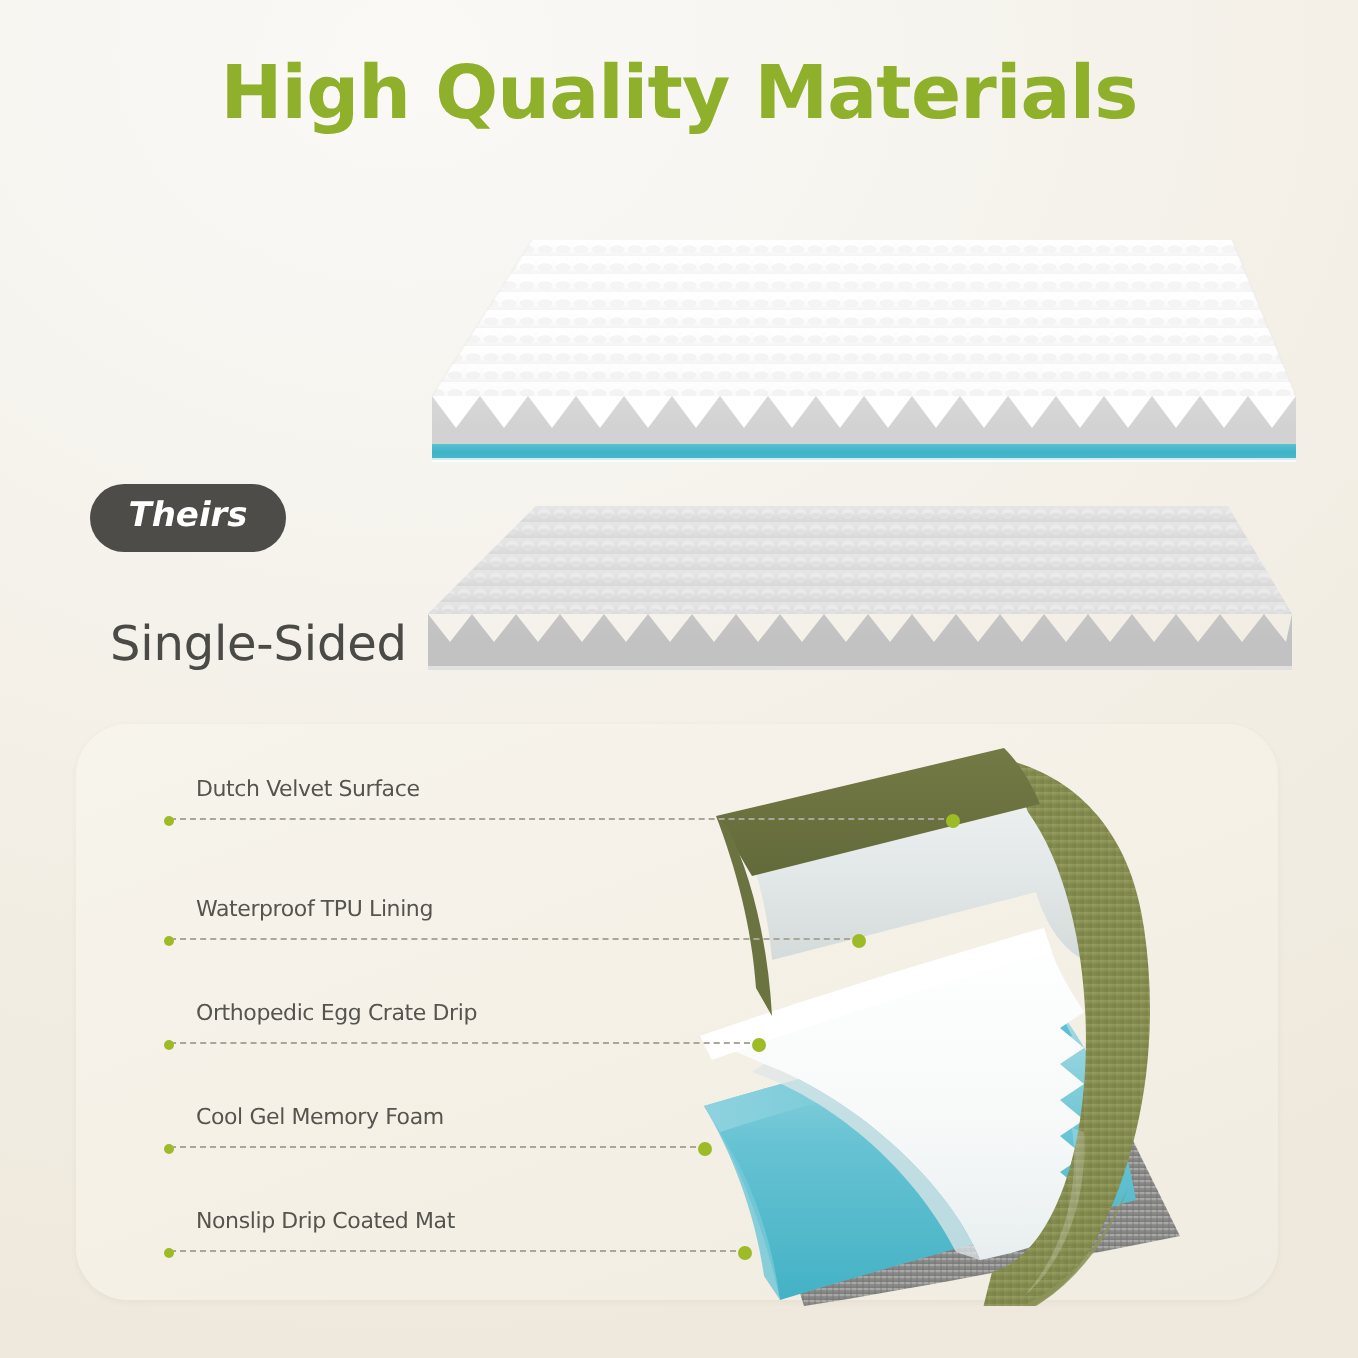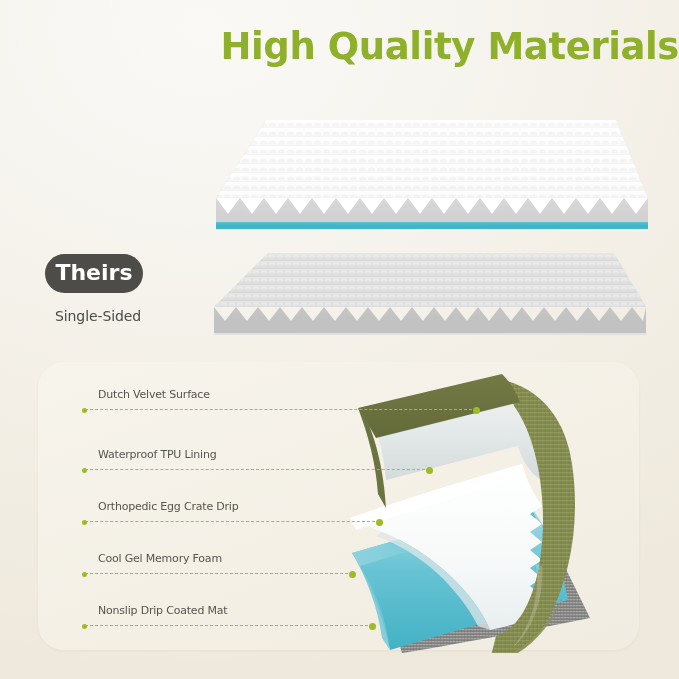--- a/index.html
+++ b/index.html
@@ -22,21 +22,21 @@
       radial-gradient(ellipse 120% 95% at 30% 4%, #faf9f6 0%, #f7f5f0 28%, #f3efe6 62%, #efe9dd 100%);
     overflow: hidden;
   }
 
   
   .title {
     position: absolute;
     top: 25px;
     left: 0;
     width: 679px;
-    text-align: right;
+    text-align: center;
     font-size: 37px;
     font-weight: bold;
     letter-spacing: -0.4px;
     color: #8fb02a;
     font-family: "DejaVu Sans", sans-serif;
   }
 
   
   .badge {
     position: absolute;
@@ -51,42 +51,43 @@
   .badge-ours {
     left: 45px;
     top: 139px;
     width: 92px;
     padding: 9px 0 10px 0;
     font-size: 18px;
     background: #9cbb27;
   }
   .badge-theirs {
     left: 45px;
-    top: 254px;
+    top: 242px;
     width: 98px;
     padding: 8px 0 9px 0;
-    font-size: 22px;
+    font-size: 17px;
     background: #4d4c48;
+    font-style: italic;
   }
   .side-caption {
     position: absolute;
     font-family: "DejaVu Sans", sans-serif;
   }
   .cap-dual {
     left: 55px;
     top: 190px;
     font-size: 24px;
     font-weight: bold;
     color: #93b52c;
     letter-spacing: -0.2px;
   }
   .cap-single {
     left: 55px;
     top: 308px;
-    font-size: 14px;
+    font-size: 24px;
     font-weight: normal;
     color: #4a4a46;
     letter-spacing: -0.1px;
   }
 
   
   .mattress {
     position: absolute;
   }
 

